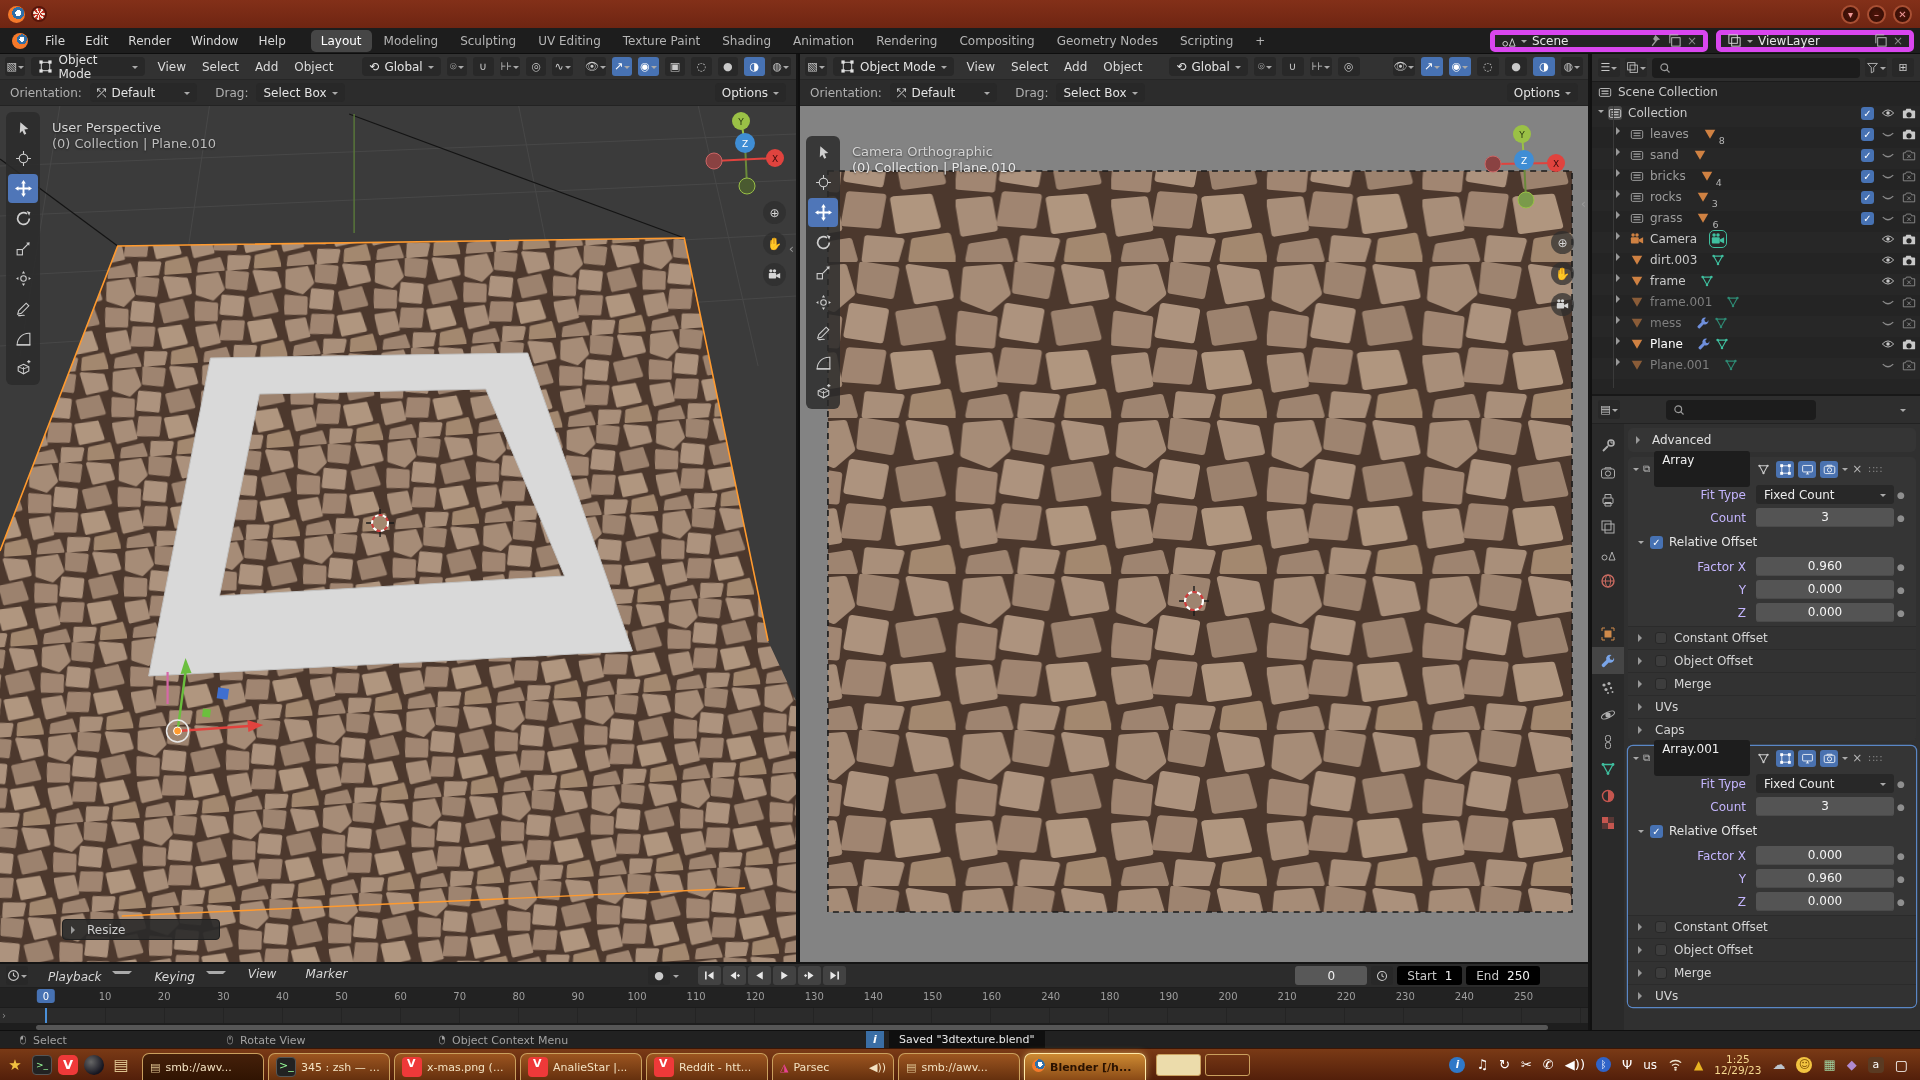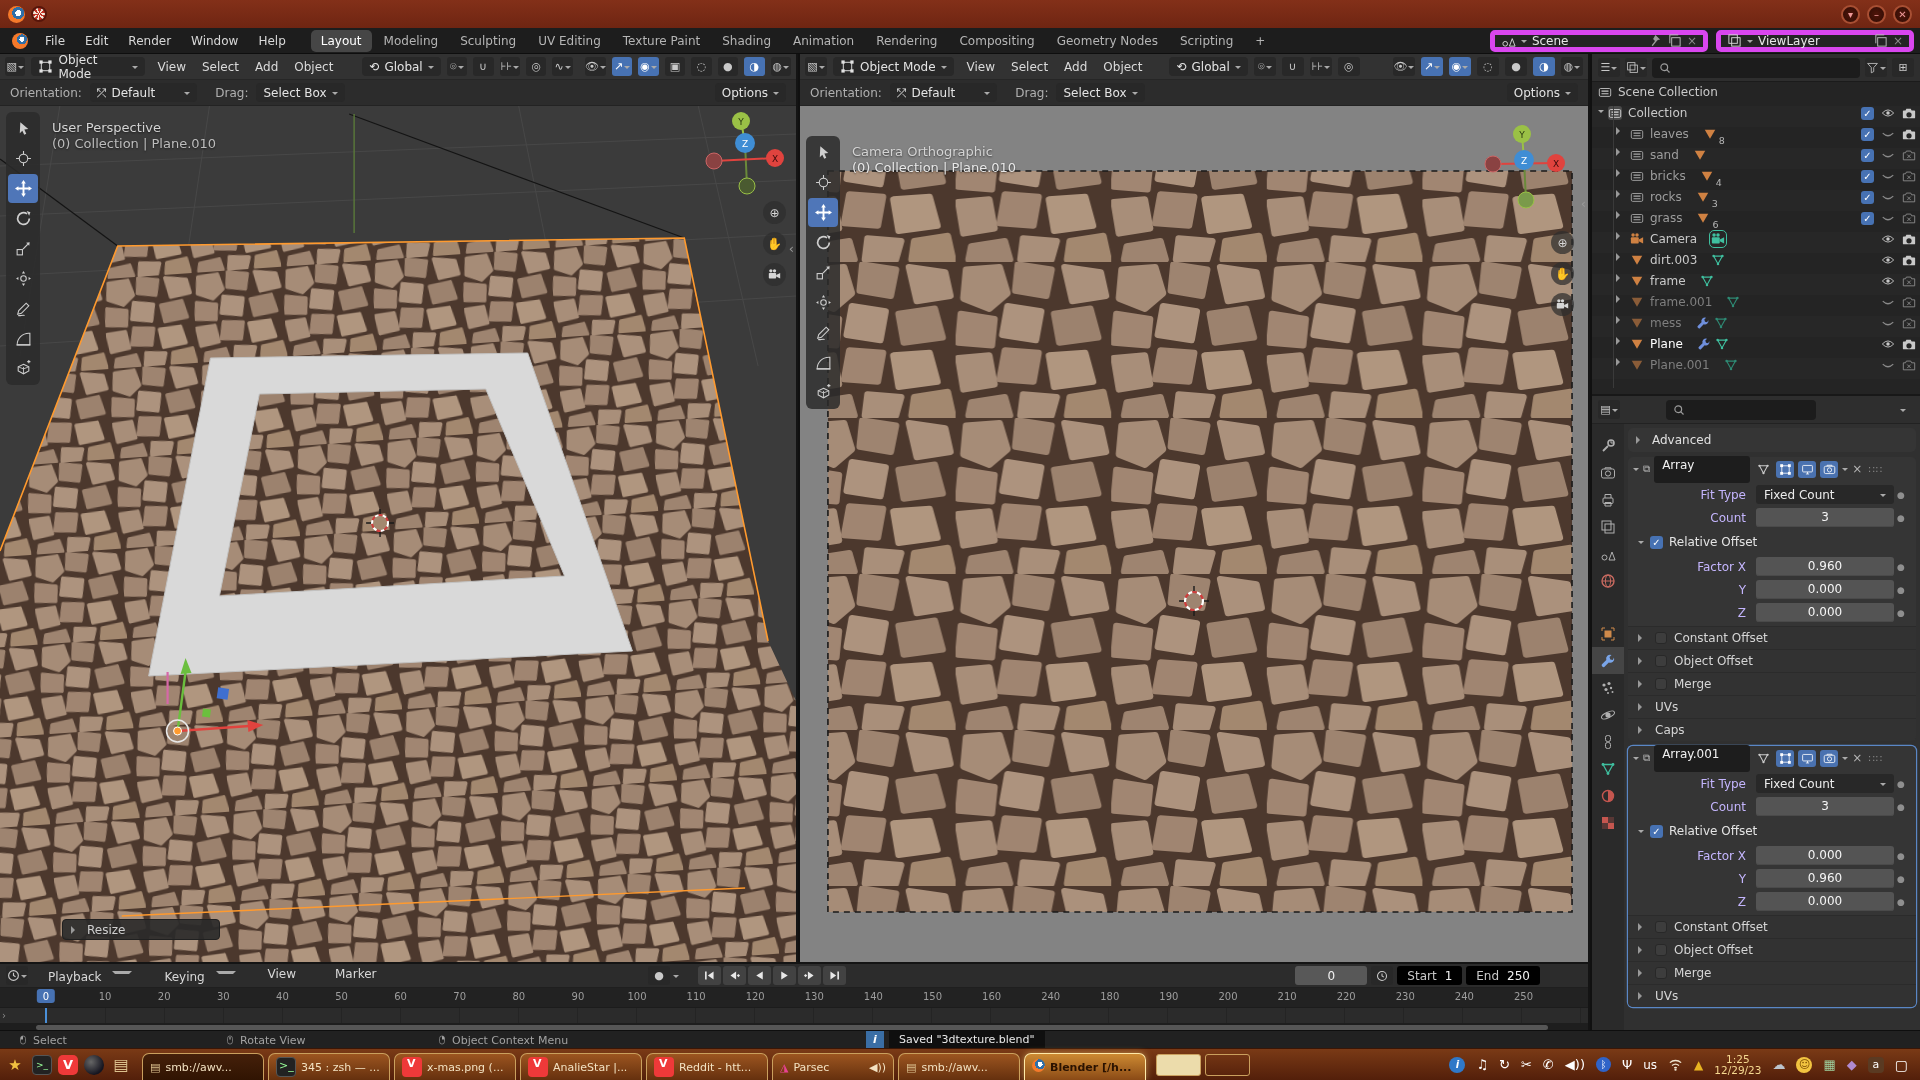--- a/index.html
+++ b/index.html
@@ -92,42 +92,42 @@
   .phdr { height:28px; display:flex; align-items:center; gap:6px; padding:3px 6px; background:#2e2e2e; border-bottom:1px solid #222; }
   .ptabs { position:absolute; left:0; top:28px; bottom:0; width:32px; background:#2a2a2a; display:flex; flex-direction:column; align-items:center; padding-top:8px; }
   .ptab { width:32px; height:27px; display:flex; align-items:center; justify-content:center; color:#b0b0b0; }
   .ptab svg { width:16px; height:16px; }
   .ptab.active { background:#454545; color:#7aa5e8; }
   .gap8 { height:26px; }
   .pbody { position:absolute; left:32px; top:28px; right:0; bottom:0; overflow:hidden; padding:4px 2px 0 2px; }
   .panel { background:#353535; border-radius:5px; margin:0 2px 5px 2px; }
   .panel.single { height:24px; display:flex; align-items:center; padding:0 8px; gap:6px; color:#e0e0e0; }
   .modhdr { height:24px; display:flex; align-items:center; gap:4px; padding:0 5px; }
-  .modname { background:#1d1d1d; border-radius:3px; height:27px; line-height:19px; padding:0 8px; color:#f0f0f0; width:96px; }
+  .modname { background:#1d1d1d; border-radius:3px; height:36px; line-height:19px; padding:0 8px; color:#f0f0f0; width:96px; }
   .modico { width:18px; height:17px; border-radius:3px; display:flex; align-items:center; justify-content:center; color:#c9c9c9; }
   .modico.on { background:#4a72b0; color:#fff; }
   .modico svg { width:13px; height:13px; }
   .grip { color:#8a8a8a; letter-spacing:1px; font-size:10px; margin-left:2px; }
   .prow { display:flex; align-items:center; height:19px; margin:4px 8px 4px 0; }
   .plabel { width:128px; text-align:right; padding-right:10px; color:#c4b5fd; flex:none; }
   .pfield { flex:1; }
   .numf { background:#545454; border-radius:3px; height:19px; line-height:19px; text-align:center; color:#f5f5f5; box-shadow:inset 0 -1px 0 #4a4a4a; }
   .dropf { background:#282828; border-radius:3px; height:19px; display:flex; align-items:center; padding:0 8px; color:#ececec; }
   .dropf .car { margin-left:auto; }
   .pdot { width:14px; text-align:center; color:#8f8f8f; font-size:9px; flex:none; }
   .subhdr { display:flex; align-items:center; gap:6px; height:22px; padding:0 10px; color:#e4e4e4; }
   .secrow { height:23px; background:#323232; border-top:1px solid #2b2b2b; display:flex; align-items:center; gap:7px; padding:0 10px; color:#d5d5d5; }
   .secrow:last-child { border-radius:0 0 5px 5px; }
   .cbe { width:12px; height:12px; border-radius:3px; background:#3d3d3d; border:1px solid #282828; flex:none; }
   .panel.sel { box-shadow:0 0 0 1.2px #5a87c6; }
 
   
   .timeline { position:absolute; left:0; top:962px; width:1590px; height:68px; background:#262626; border-top:2px solid #141414; border-right:2px solid #141414; }
   .tlh { height:24px; display:flex; align-items:center; gap:6px; padding:0 6px; background:#2c2c2c; border-bottom:1px solid #1f1f1f; position:relative; }
-  .tlh .menus { display:flex; gap:11px; }
+  .tlh .menus { display:flex; gap:1px;font-style:italic; }
   .tlh .menus span { padding:2px 7px; color:#d8d8d8; }
   .playctrl { position:absolute; left:698px; top:2px; display:flex; gap:2px; }
   .pbtn { width:23px; height:19px; background:#424242; border-radius:3px; display:flex; align-items:center; justify-content:center; color:#e8e8e8; }
   .pbtn svg { width:13px; height:13px; }
   .recbtn { position:absolute; left:648px; top:2px; display:flex; gap:3px; align-items:center; }
   .framefields { position:absolute; right:48px; top:2px; display:flex; gap:4px; align-items:center; }
   .ff { background:#000000; border-radius:3px; height:19px; display:flex; align-items:center; padding:0 10px; gap:8px; color:#f2f2f2; }
   .ff .l { color:#c9c9c9; }
   .curframe { background:#585858; width:72px; justify-content:center; }
   .ruler { position:relative; height:20px; background:#222; border-bottom:1px solid #1c1c1c; overflow:hidden; }

